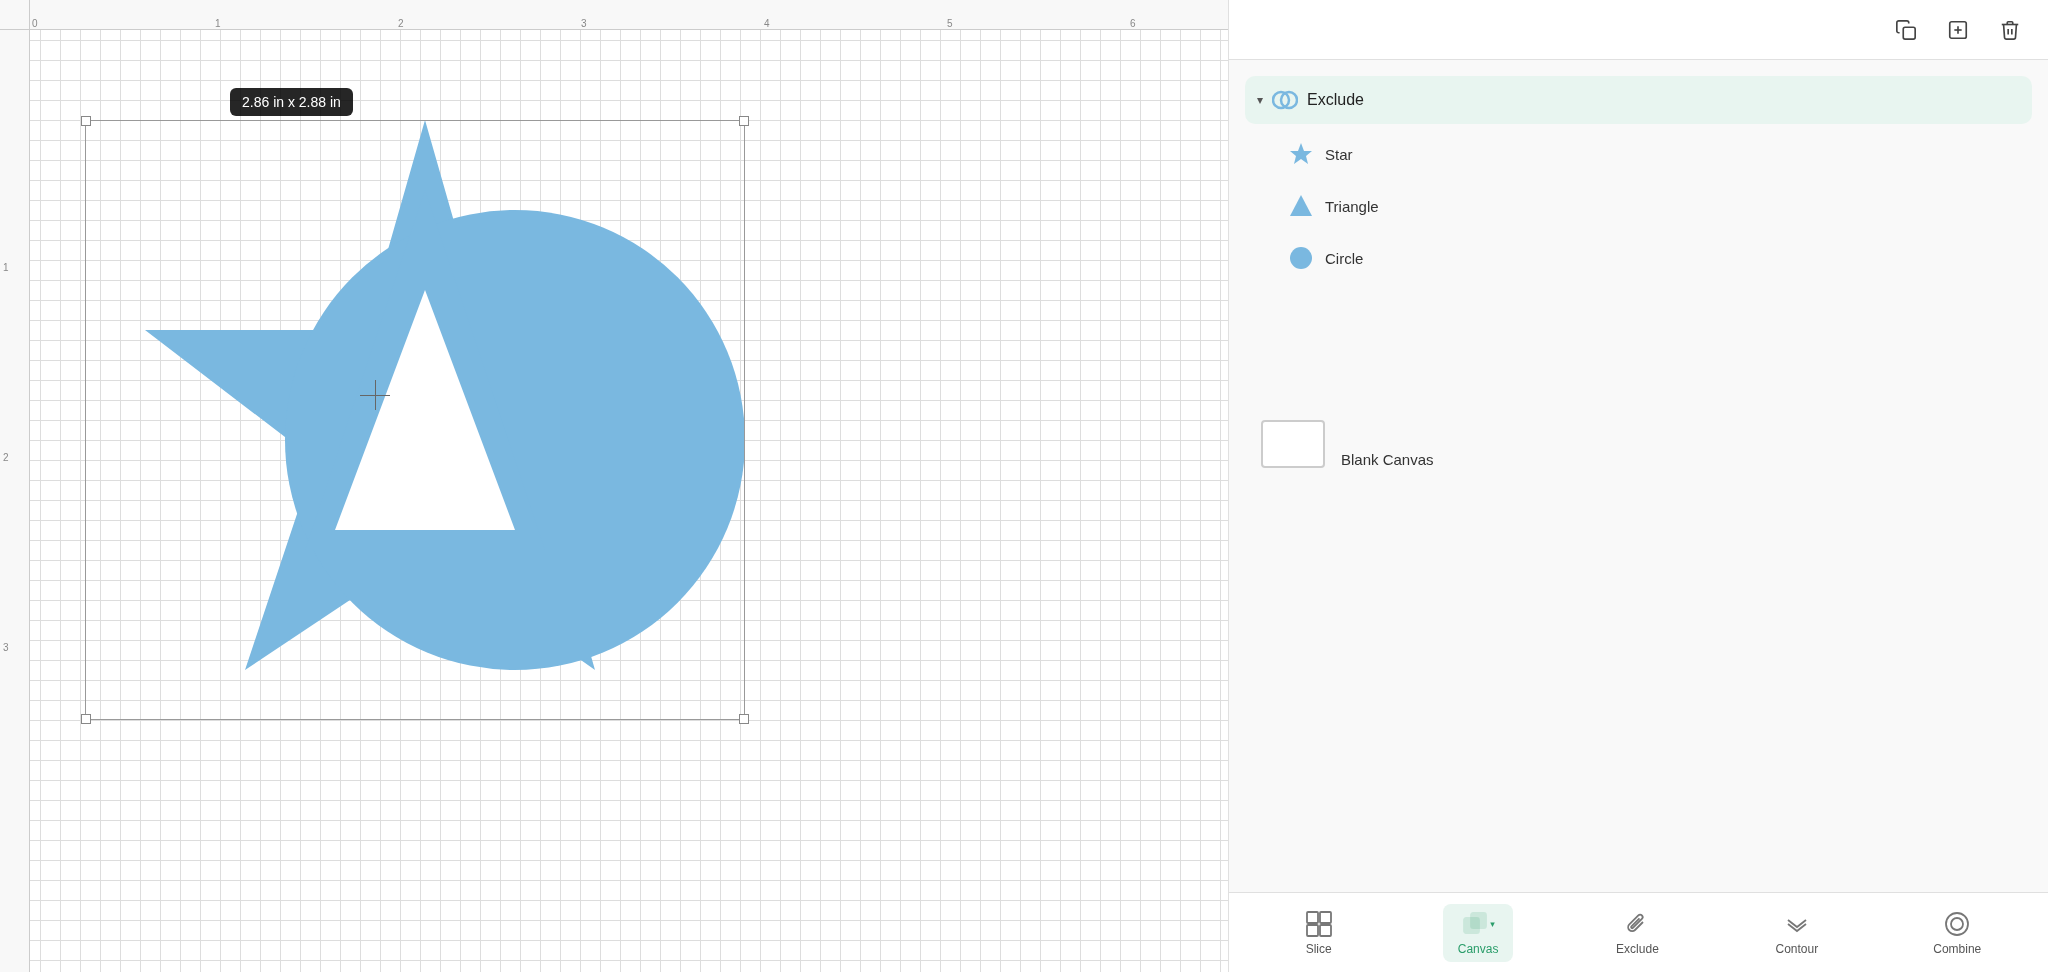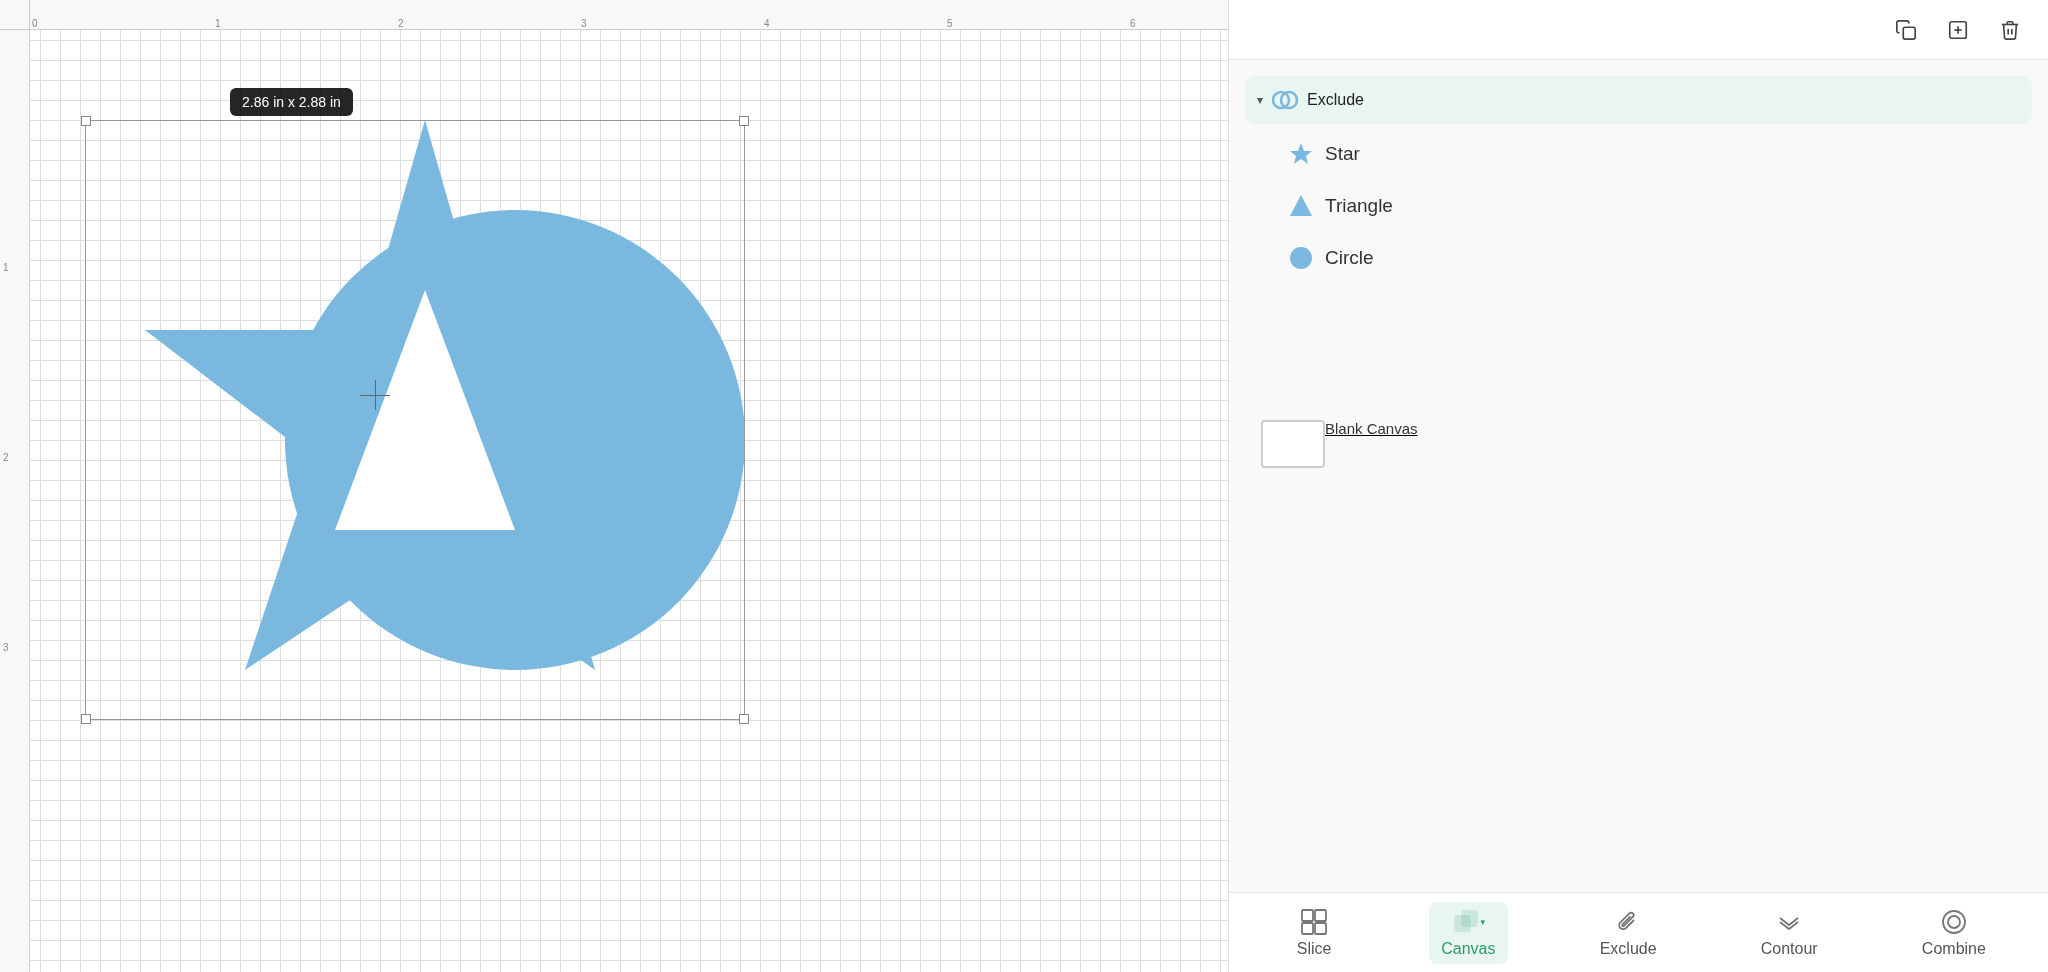--- a/index.html
+++ b/index.html
@@ -233,35 +233,35 @@
     .layer-item {
       display: flex;
       align-items: center;
       gap: 10px;
       padding: 12px 12px;
       border-radius: 8px;
       cursor: pointer;
     }
 
     .layer-item-name {
-      font-size: 19px;
+      font-size: 15px;
       color: #333;
     }
 
     
     .blank-canvas-section {
       padding: 20px 20px;
       margin-top: auto;
     }
 
     .blank-canvas-item {
       display: flex;
-      align-items: flex-start;
+      align-items: flex-end;
+      gap: 16px;
       padding: 10px 12px;
-      text-decoration: underline;
     }
 
     .blank-canvas-preview {
       width: 64px; height: 48px;
       border: 2px solid #ccc;
       border-radius: 4px;
       background: white;
     }
 
     .blank-canvas-label {
@@ -299,21 +299,21 @@
       color: #2a9d6a;
     }
 
     .tool-icon {
       font-size: 22px;
       display: flex; align-items: center; justify-content: center;
       position: relative;
     }
 
     .tool-label {
-      font-size: 16px;
+      font-size: 12px;
       font-weight: 500;
     }
   </style>
 </head>
 <body>
 
 <div class="canvas-area">
 
   <div class="ruler-corner"></div>
 

